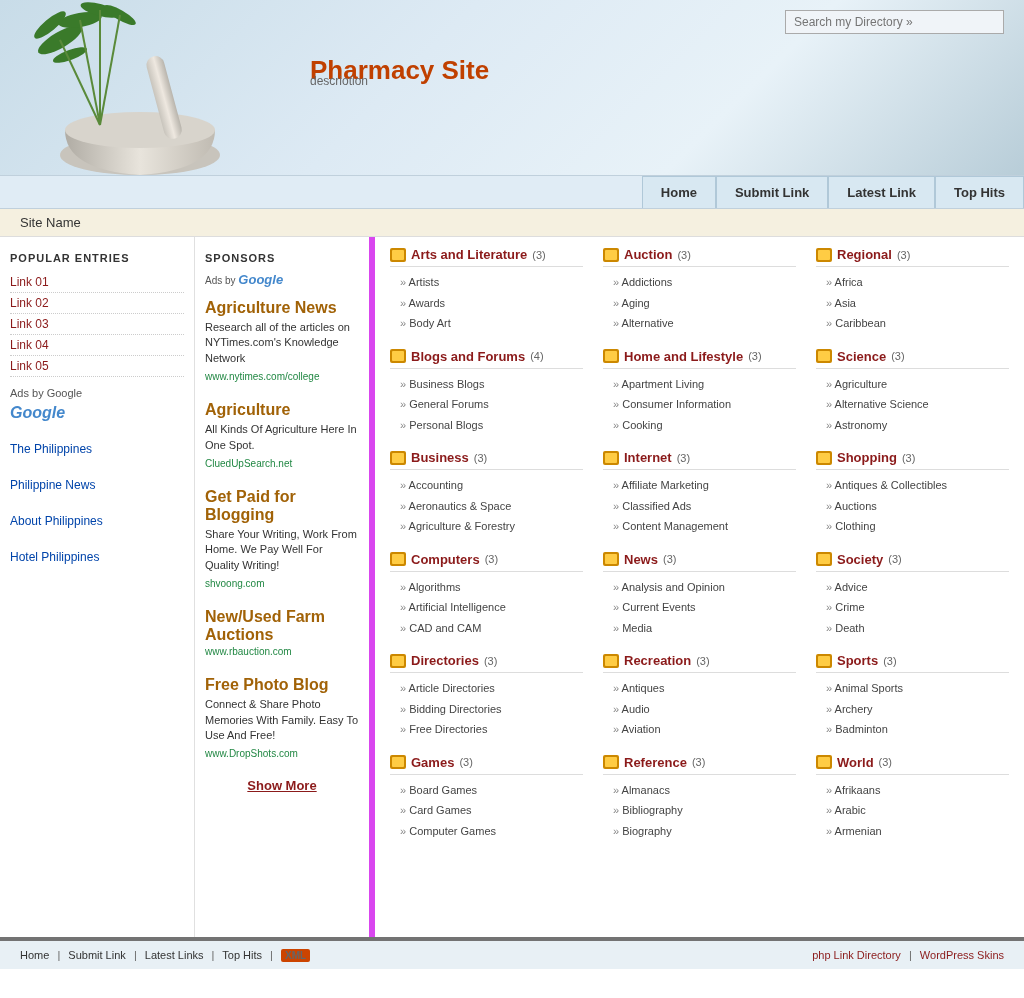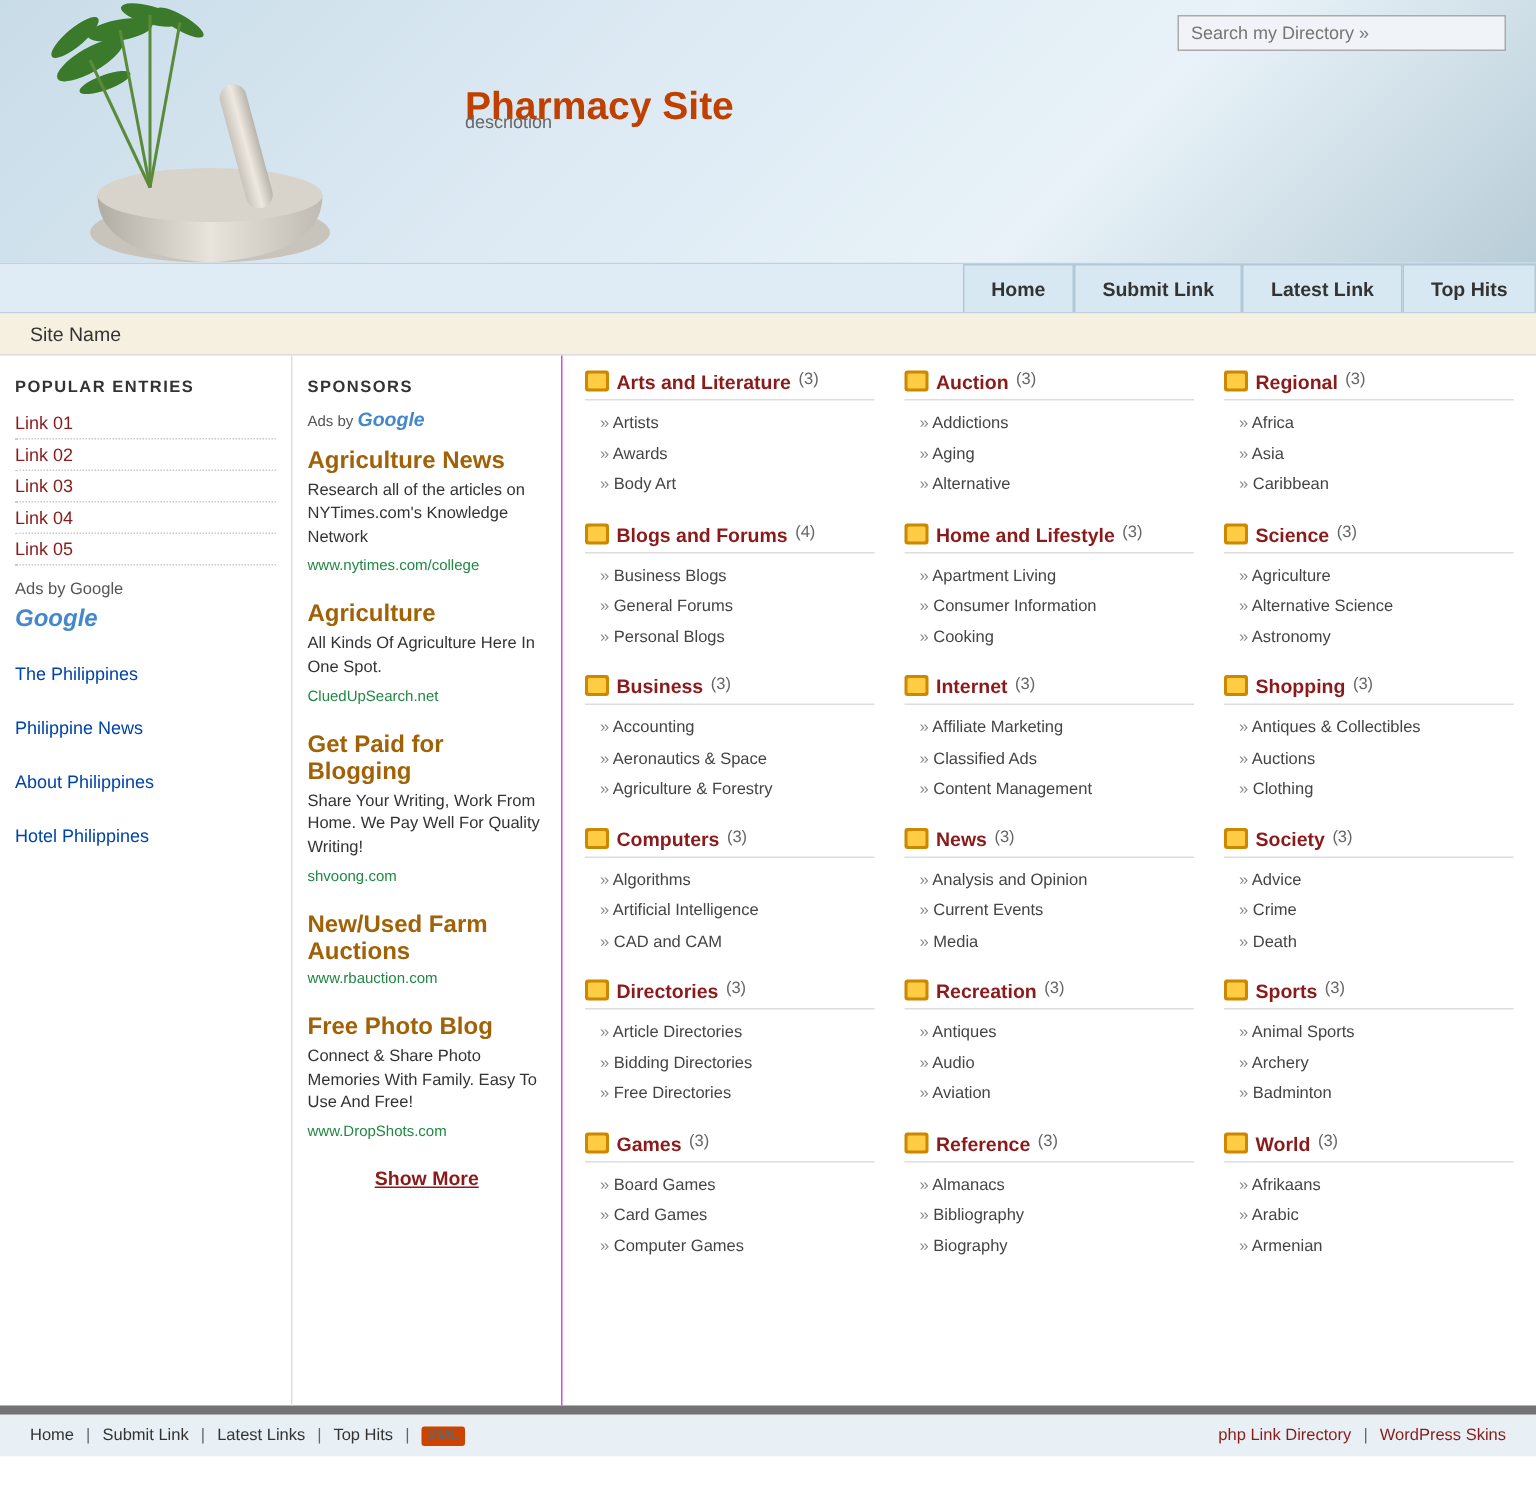--- a/index.html
+++ b/index.html
@@ -120,21 +120,21 @@
       font-size: 12px;
       padding: 2px 0;
       margin-top: 18px;
     }
 
     
     #sponsors {
       width: 180px;
       min-width: 180px;
       padding: 15px 10px;
-      border-right: 1px solid #d946ef;
+      border-right: 6px solid #d946ef;
     }
     .sponsor-item {
       margin-bottom: 18px;
     }
     .sponsor-title {
       color: #a16207;
       font-size: 16px;
       font-weight: bold;
       text-decoration: none;
       display: block;
@@ -171,20 +171,21 @@
     }
     .cat-block {
       margin-bottom: 5px;
     }
     .cat-title {
       font-size: 13px;
       font-weight: bold;
       color: #8b1a1a;
       text-decoration: none;
       display: flex;
+      align-items: center;
       gap: 5px;
       border-bottom: 1px solid #ddd;
       padding-bottom: 4px;
       margin-bottom: 5px;
     }
     .cat-count {
       color: #666;
       font-weight: normal;
       font-size: 11px;
     }
@@ -215,21 +216,21 @@
       line-height: 1.5;
     }
     .cat-sub::before {
       content: '» ';
       color: #888;
     }
 
     
     #footer {
       background: #e8f0f5;
-      border-top: 6px solid #737373;
+      border-top: 4px solid #737373;
       padding: 8px 20px;
       display: flex;
       justify-content: space-between;
       align-items: center;
       font-size: 11px;
     }
     .footer-links a {
       color: #333;
       text-decoration: none;
       margin-right: 5px;

